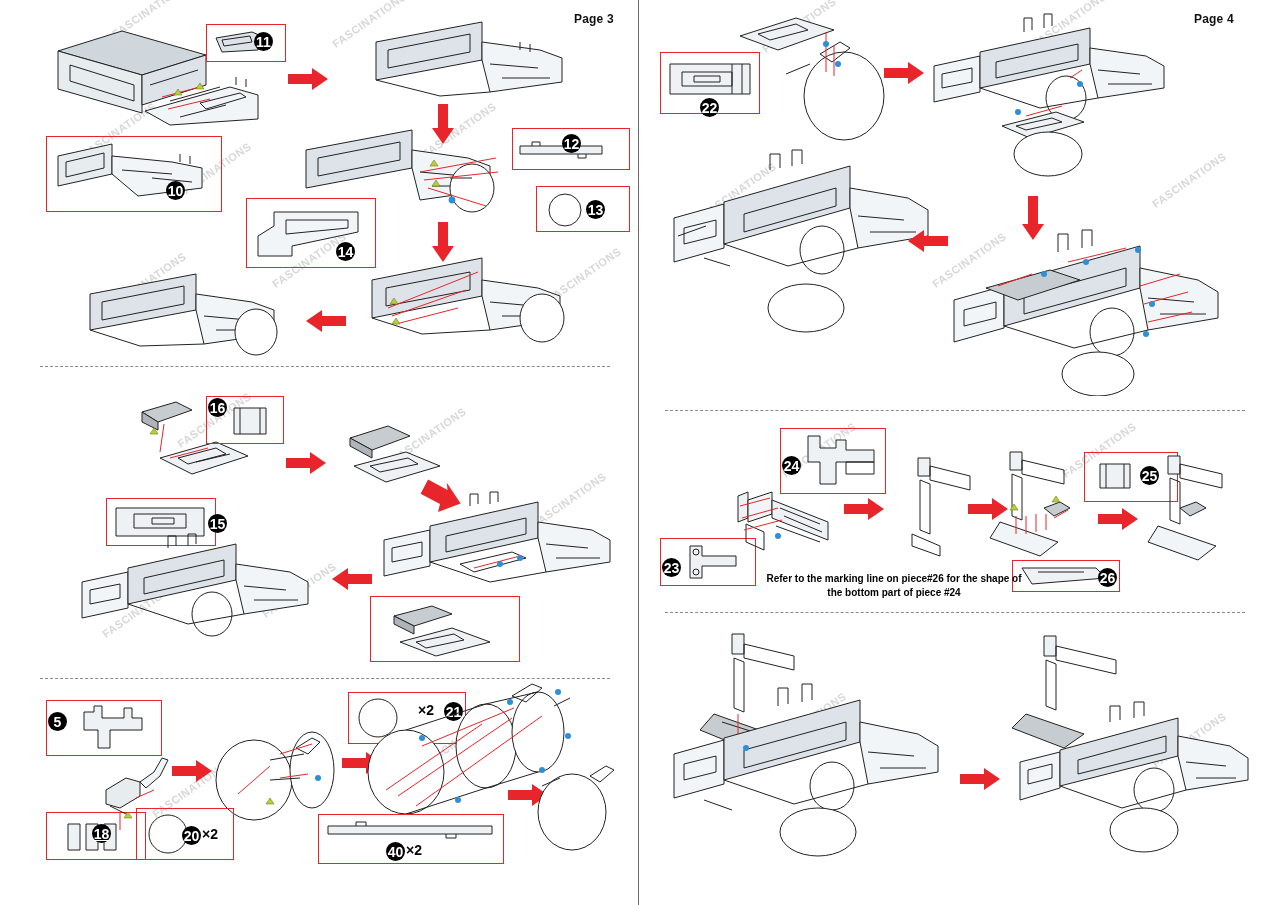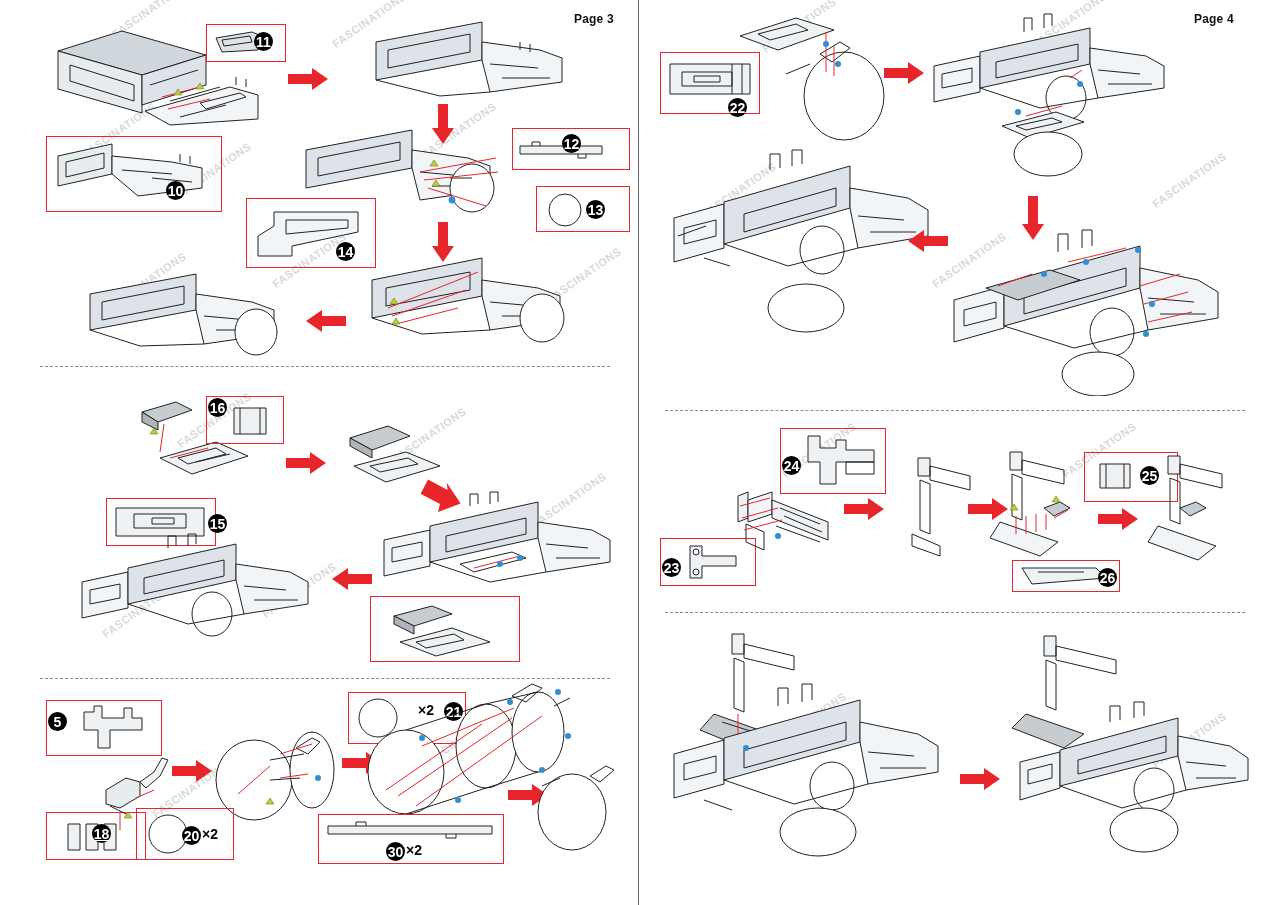--- a/index.html
+++ b/index.html
@@ -469,21 +469,21 @@
     <circle cx="206" cy="60" r="3" fill="#2e8fd6"></circle>
   </svg>
 
   <div class="redbox" style="left:318px; top:814px; width:186px; height:50px;"></div>
   <svg class="art" style="left:326px; top:820px;" width="168" height="20" viewBox="0 0 168 20">
     <g fill="none" stroke="#222" stroke-width="1">
       <path d="M2 6 L166 6 L166 14 L2 14 Z" fill="#eef2f4"></path>
       <path d="M30 6 L30 2 L40 2 L40 6 M120 14 L120 18 L130 18 L130 14"></path>
     </g>
   </svg>
-  <div class="bullet" style="left:386px; top:842px;">30</div>
+  <div class="bullet" style="left:386px; top:842px;">40</div>
   <div class="qty" style="left:406px; top:842px;">×2</div>
 
   <svg class="arrow" style="left:508px; top:784px;" width="40" height="22" viewBox="0 0 40 22">
     <path d="M0 6 L24 6 L24 0 L40 11 L24 22 L24 16 L0 16 Z" fill="#e8252a"></path>
   </svg>
 
   <svg class="art" style="left:530px; top:756px;" width="90" height="100" viewBox="0 0 90 100">
     <g fill="none" stroke="#222" stroke-width="1">
       <ellipse cx="42" cy="56" rx="34" ry="38" fill="#ffffff"></ellipse>
       <path d="M60 20 L76 10 L84 14 L70 26 Z"></path>
@@ -500,21 +500,21 @@
 
   <div class="redbox" style="left:660px; top:52px; width:100px; height:62px;"></div>
   <svg class="art" style="left:666px; top:56px;" width="88" height="46" viewBox="0 0 88 46">
     <g fill="none" stroke="#222" stroke-width="1">
       <path d="M4 8 L84 8 L84 38 L4 38 Z" fill="#eef2f4"></path>
       <path d="M16 16 L66 16 L66 30 L16 30 Z"></path>
       <path d="M28 20 L54 20 L54 26 L28 26 Z"></path>
       <path d="M66 8 L66 38 M76 8 L76 38"></path>
     </g>
   </svg>
-  <div class="bullet" style="left:728px; top:98px;">22</div>
+  <div class="bullet" style="left:700px; top:98px;">22</div>
 
   <svg class="art" style="left:768px; top:24px;" width="160" height="130" viewBox="0 0 160 130">
     <g fill="none" stroke="#222" stroke-width="1">
       <ellipse cx="76" cy="72" rx="40" ry="44" fill="#ffffff"></ellipse>
       <path d="M52 30 L72 18 L82 24 L64 38 Z"></path>
       <path d="M18 50 L42 40"></path>
     </g>
     <g stroke="#e8252a" stroke-width="1" fill="none">
       <path d="M58 8 L58 48"></path>
       <path d="M66 22 L66 52"></path>
@@ -702,20 +702,21 @@
 
   <div class="redbox" style="left:1012px; top:560px; width:108px; height:32px;"></div>
   <svg class="art" style="left:1018px; top:564px;" width="92" height="24" viewBox="0 0 92 24">
     <g fill="none" stroke="#222" stroke-width="1">
       <path d="M4 4 L78 4 L88 14 L14 20 Z" fill="#eef2f4"></path>
       <path d="M20 8 L66 8"></path>
     </g>
   </svg>
   <div class="bullet" style="left:1098px; top:568px;">26</div>
 
+  <div class="note" style="left:764px; top:572px; width:260px;">Refer to the marking line on piece#26 for the shape of the bottom part of piece #24</div>
 
   <svg class="art" style="left:694px; top:628px;" width="120" height="130" viewBox="0 0 120 130">
     <g fill="none" stroke="#222" stroke-width="1">
       <path d="M38 6 L50 6 L50 26 L38 26 Z" fill="#eef2f4"></path>
       <path d="M50 16 L100 28 L100 42 L50 30 Z"></path>
       <path d="M40 30 L50 34 L50 84 L40 80 Z"></path>
       <path d="M20 86 L82 108 L60 124 L6 102 Z" fill="#c7ccd1"></path>
       <path d="M28 94 L72 108"></path>
     </g>
     <g stroke="#e8252a" stroke-width="1" fill="none">

